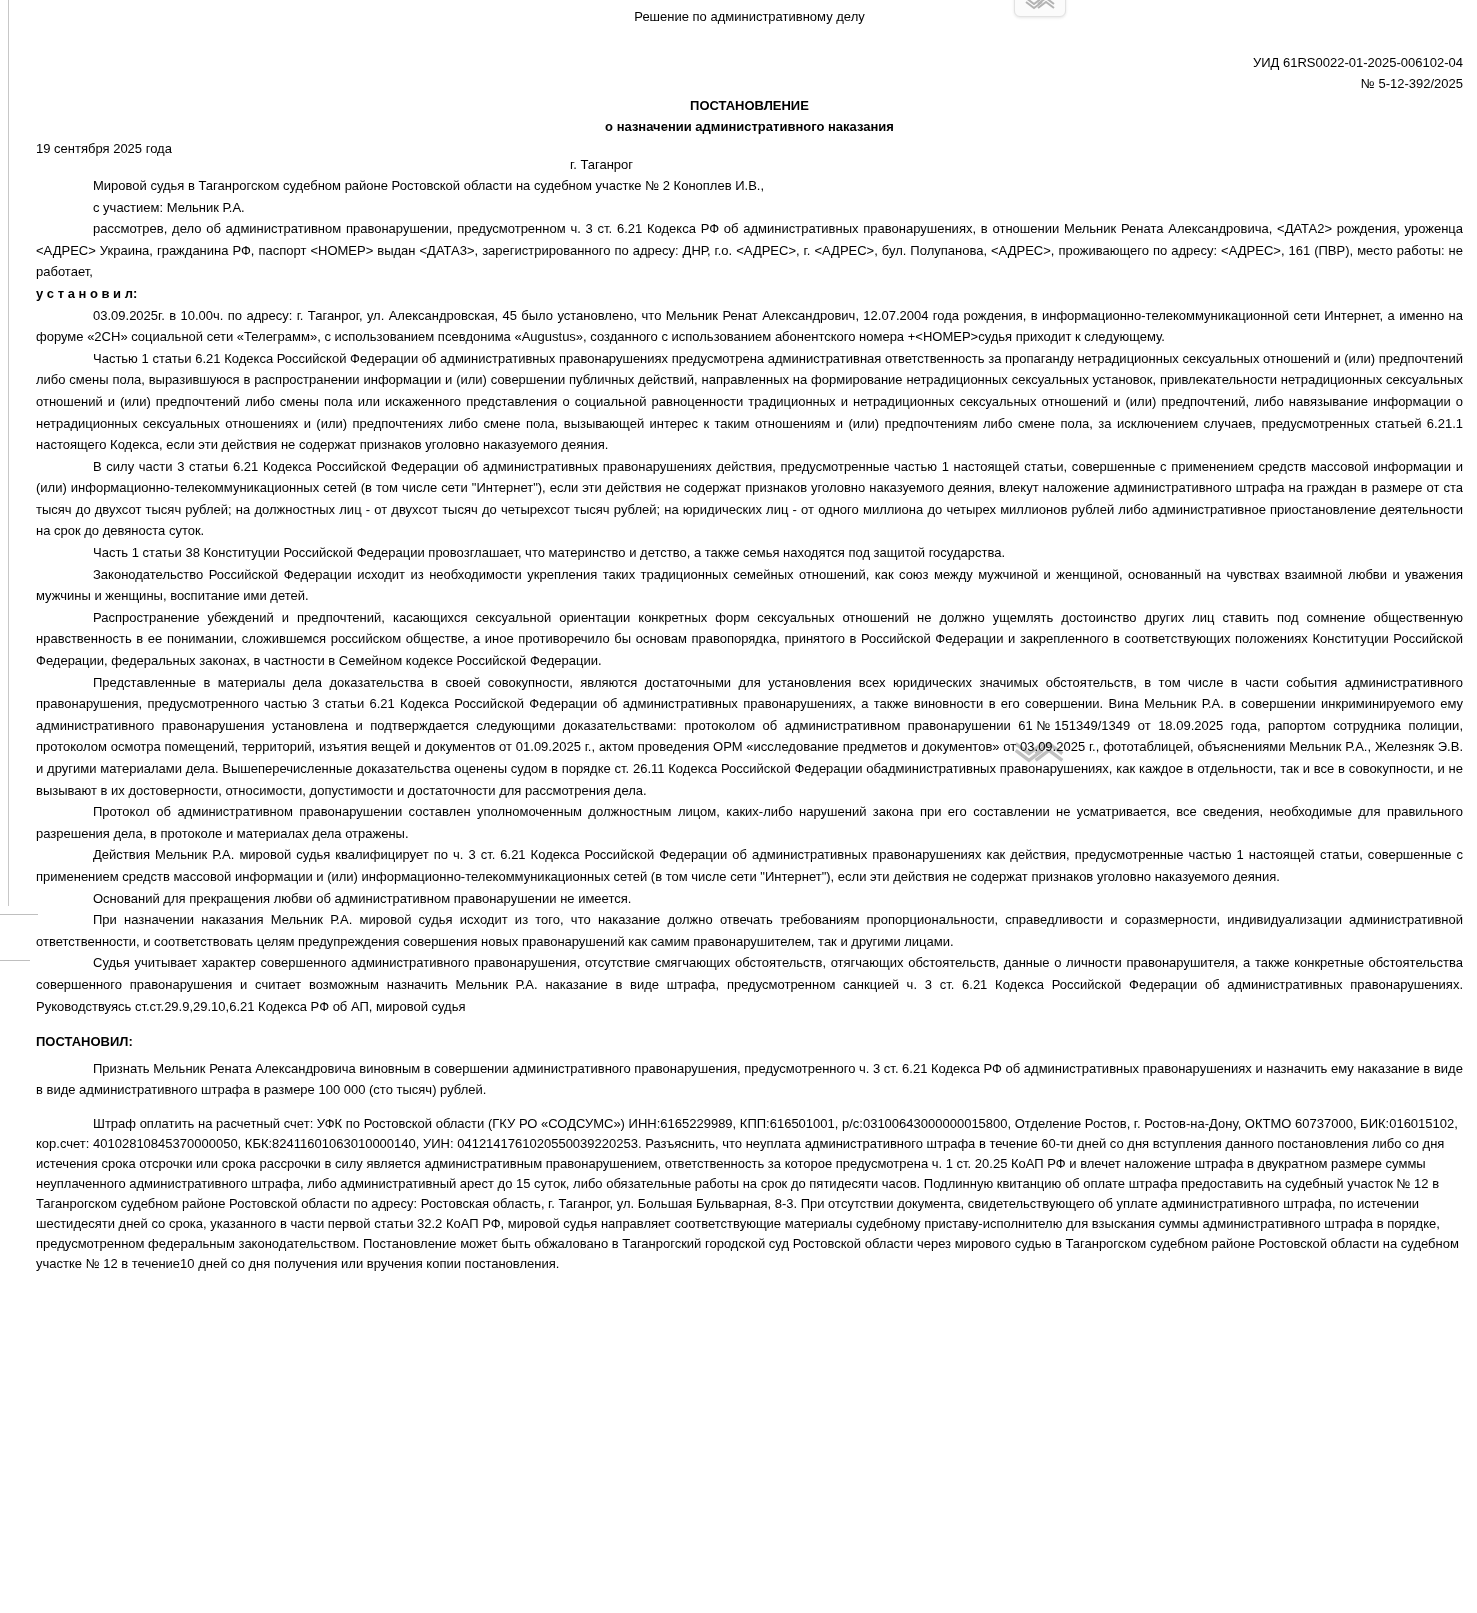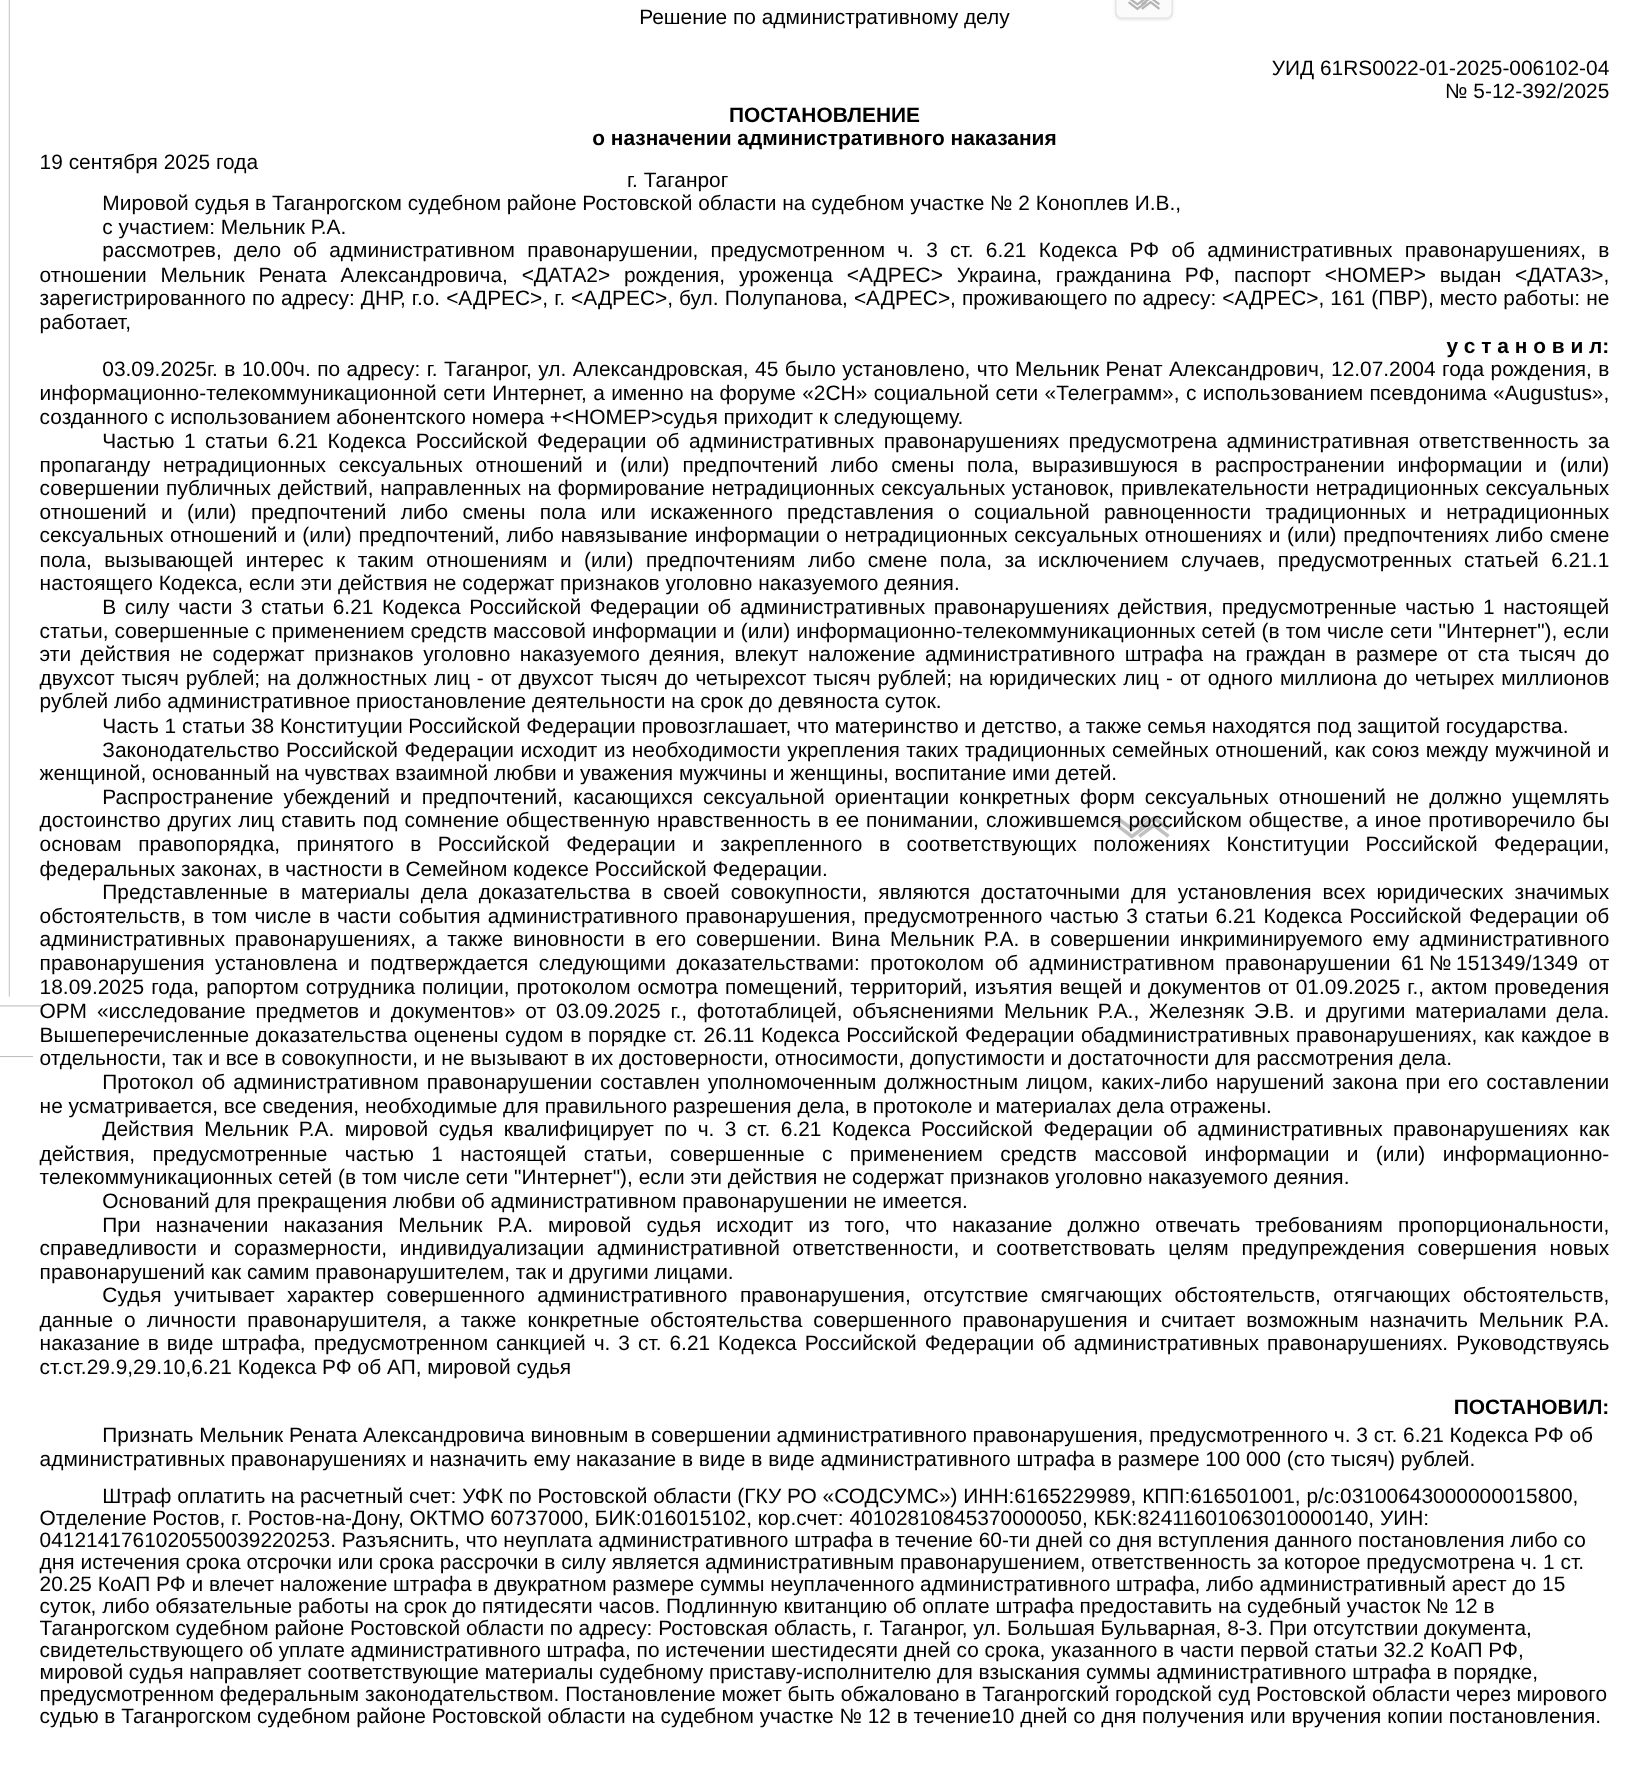--- a/index.html
+++ b/index.html
@@ -23,31 +23,31 @@
     box-shadow:0 1px 3px rgba(0,0,0,.10);
   }
   .wm-mid {
     left:1000px; top:737px; width:78px; height:30px;
     background:rgba(255,255,255,.65); border-radius:4px;
   }
   .wm svg { display:block; }
 
   .content {
     position:absolute; left:36px; top:6px; width:1427px;
-    font-size:19px; line-height:21.6px;
+    font-size:13px; line-height:21.6px;
   }
   .doc-header { text-align:center; margin-bottom:24px; }
   .case-block { text-align:right; }
   .center { text-align:center; }
   .bold { font-weight:700; }
   .date-line { position:relative; height:22px; margin-bottom:15px; }
   .place { position:absolute; left:534px; top:16px; }
   .para { margin:0; text-indent:57px; text-align:justify; }
   .para-left { text-align:left; }
-  .heading { margin:0; text-align:right; font-weight:700; }
+  .heading { margin:0; text-align:left; font-weight:700; }
   .post-heading { margin-top:14px; margin-bottom:5px; }
   .pay { line-height:20px; margin-top:13px; }
 </style>
 </head>
 <body>
 
 <div class="page">
 
   <div class="edge-line"></div>
   <div class="tick tick-1"></div>

